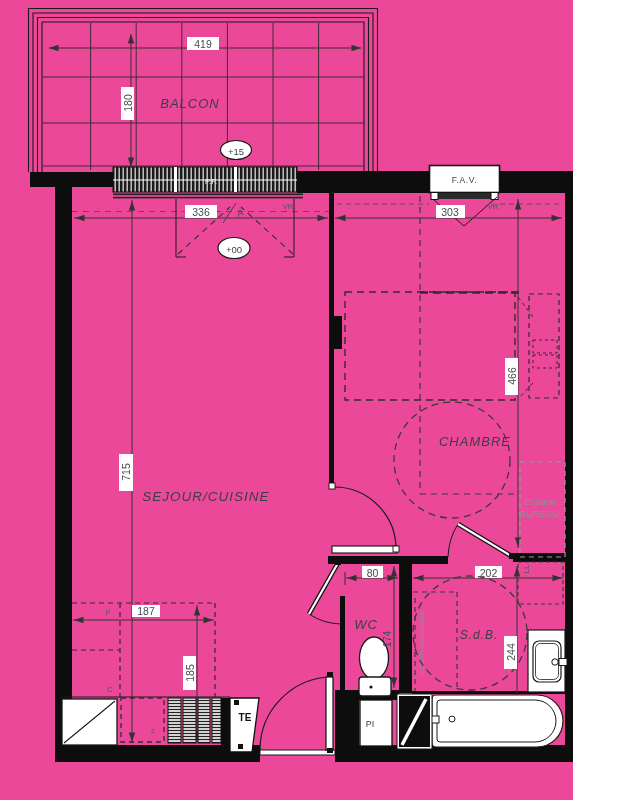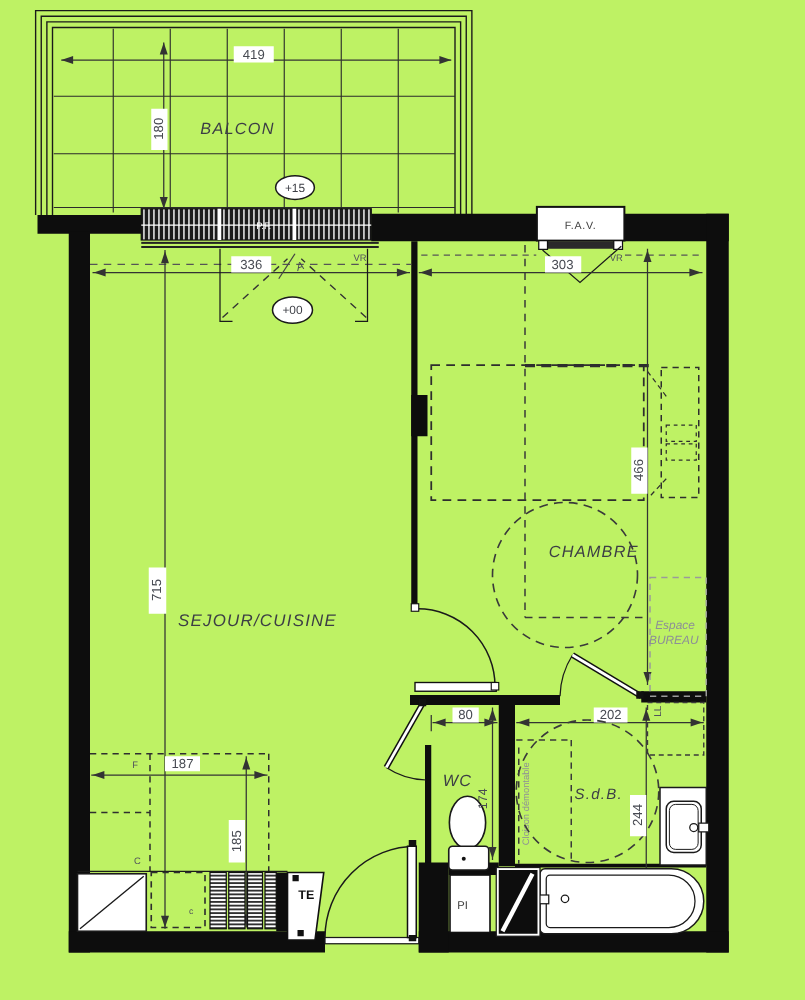--- a/index.html
+++ b/index.html
@@ -1,16 +1,16 @@
 <!DOCTYPE html>
 <html><head>
 <meta charset="utf-8">
 <style>
   html,body{margin:0;padding:0;background:#fff;}
-  .stage{width:644px;height:800px;position:relative;background:#bef264;overflow:hidden;}
+  .stage{width:573px;height:800px;position:relative;background:#ec4899;overflow:hidden;}
   svg{display:block;}
   text{font-family:"Liberation Sans","DejaVu Sans",sans-serif;}
   .dim{font-size:10.5px;fill:#474a52;}
   .dimr{font-size:10.5px;fill:#474a52;}
   .room{font-size:13px;font-style:italic;fill:#3c3e45;letter-spacing:1px;}
   .small{font-size:7.5px;fill:#51535c;}
   .gray{fill:#8d8f96;}
   .lvl{font-size:9.5px;fill:#3c3e45;}
 </style>
 </head>

